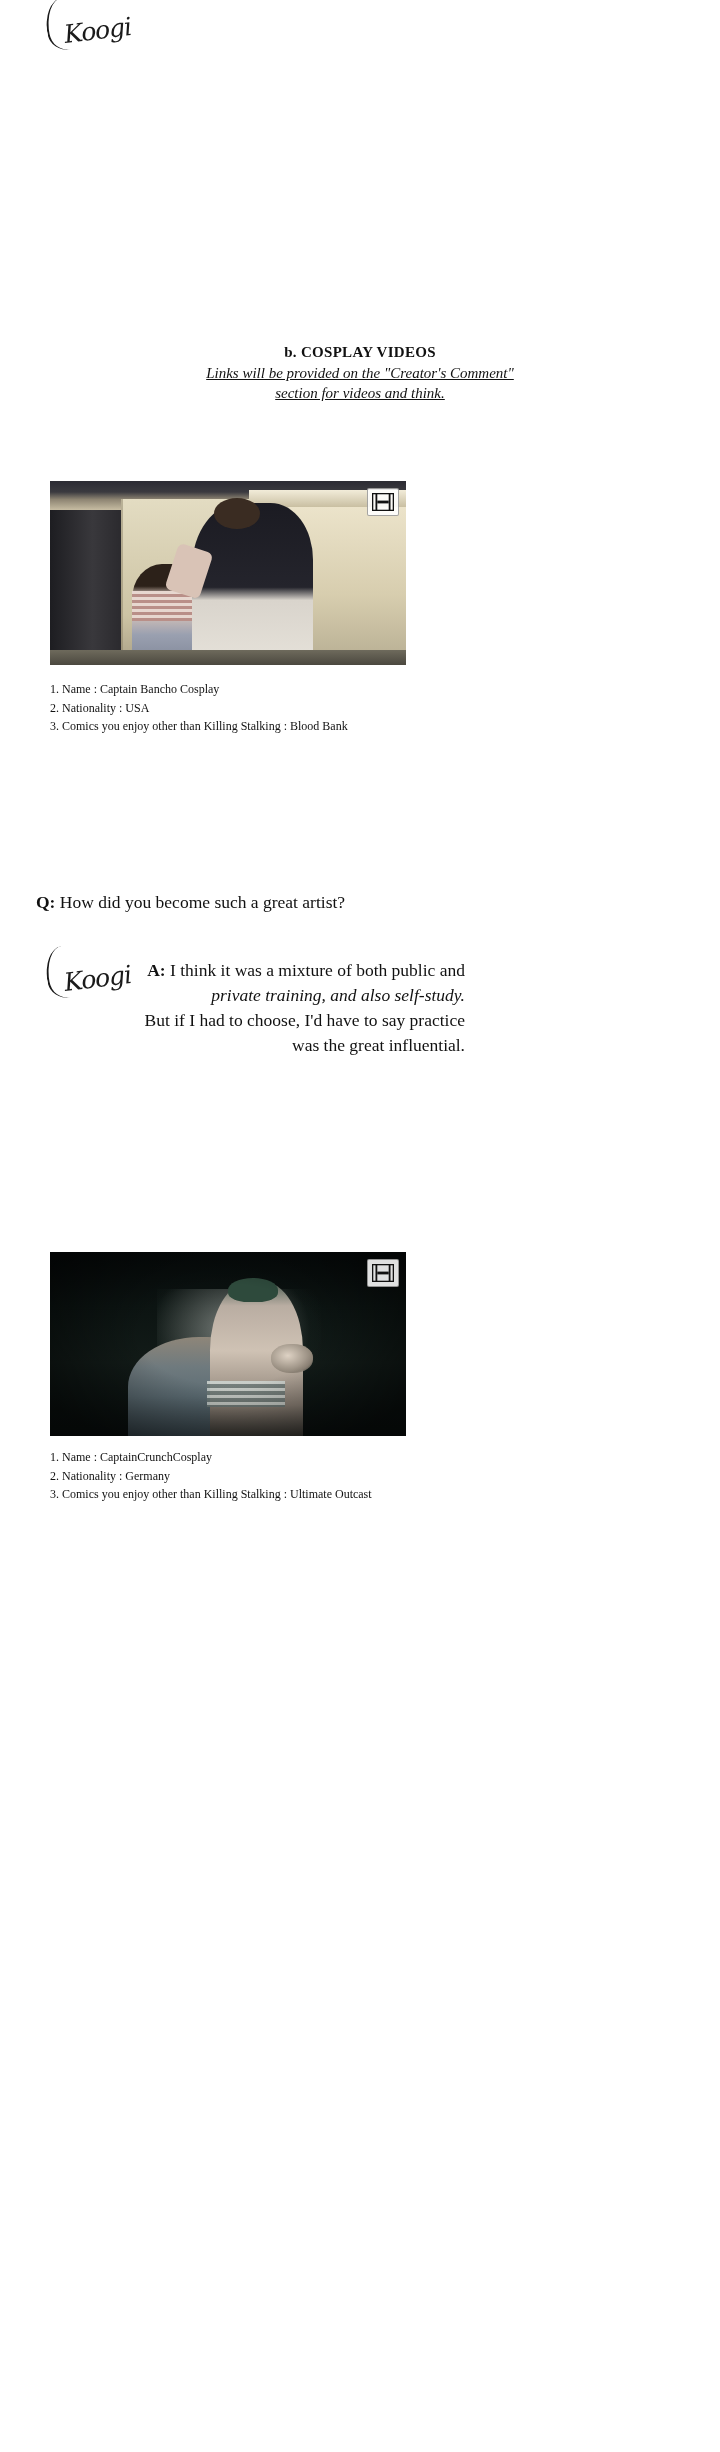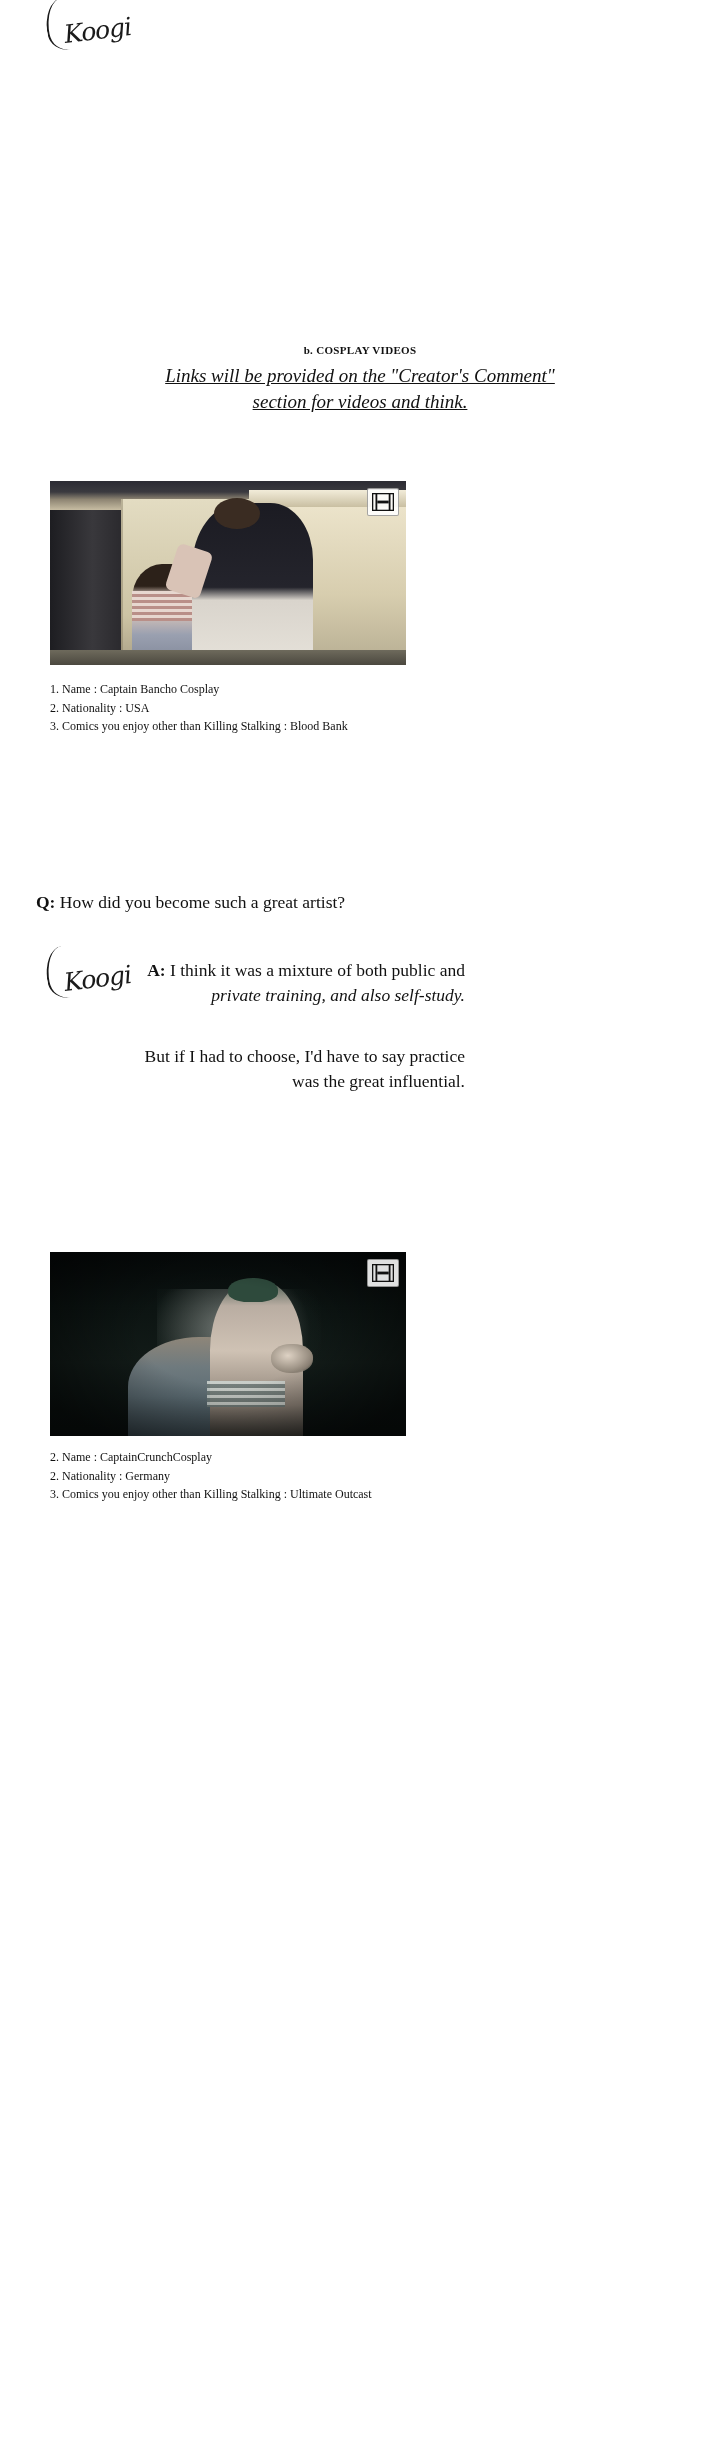--- a/index.html
+++ b/index.html
@@ -65,29 +65,29 @@
   .qa-line {
     display: block;
   }
 
   
   .section-head {
     position: absolute;
     width: 720px;
     text-align: center;
     font-weight: bold;
-    font-size: 11px;
+    font-size: 15px;
     letter-spacing: 0.3px;
   }
   .section-sub {
     position: absolute;
     width: 720px;
     text-align: center;
     font-style: italic;
-    font-size: 19px;
+    font-size: 15px;
     line-height: 1.35;
   }
   .section-sub span {
     text-decoration: underline;
   }
 
   
   .photo {
     position: absolute;
     left: 50px;
@@ -257,21 +257,21 @@
 
   <div class="sig-wrap" style="left:42px; top:952px;">
     <div class="sig-stroke"></div>
     <div class="sig" style="position:absolute; left:22px; top:14px;">Koogi</div>
   </div>
 
   <div class="qa" style="left:115px; top:958px; width:350px;text-align:right;">
     <span class="lbl">A:</span>
     <span class="qa-body">I think it was a mixture of both public and</span>
     <span class="qa-line" style="margin-left:26px;font-style:italic;">private training, and also self-study.</span>
-    <span class="qa-line" style="margin-left:26px;margin-top:36px;">But if I had to choose, I'd have to say practice</span>
+    <span class="qa-line" style="margin-left:26px;">But if I had to choose, I'd have to say practice</span>
     <span class="qa-line" style="margin-left:26px;">was the great influential.</span>
   </div>
 
   <div class="photo ph2" style="top:1252px;">
     <div class="glow"></div>
     <div class="figB"></div>
     <div class="figA"></div>
     <div class="figA-hair"></div>
     <div class="stripes"></div>
     <div class="hand"></div>
@@ -280,18 +280,18 @@
       <svg width="22" height="18" viewBox="0 0 22 18" aria-hidden="true">
         <rect x="0.5" y="0.5" width="21" height="17" fill="none" stroke="#111" stroke-width="1.6"></rect>
         <rect x="3.5" y="0.5" width="1.8" height="17" fill="#111"></rect>
         <rect x="16.7" y="0.5" width="1.8" height="17" fill="#111"></rect>
         <rect x="5.3" y="7.6" width="11.4" height="2.8" fill="#111"></rect>
       </svg>
     </div>
   </div>
 
   <div class="caption" style="top:1448px;">
-    <div>2. Name : CaptainCrunchCosplay</div>
+    <div>1. Name : CaptainCrunchCosplay</div>
     <div>2. Nationality : Germany</div>
     <div>3. Comics you enjoy other than Killing Stalking : Ultimate Outcast</div>
   </div>
 
 </div>
 
 </body></html>

